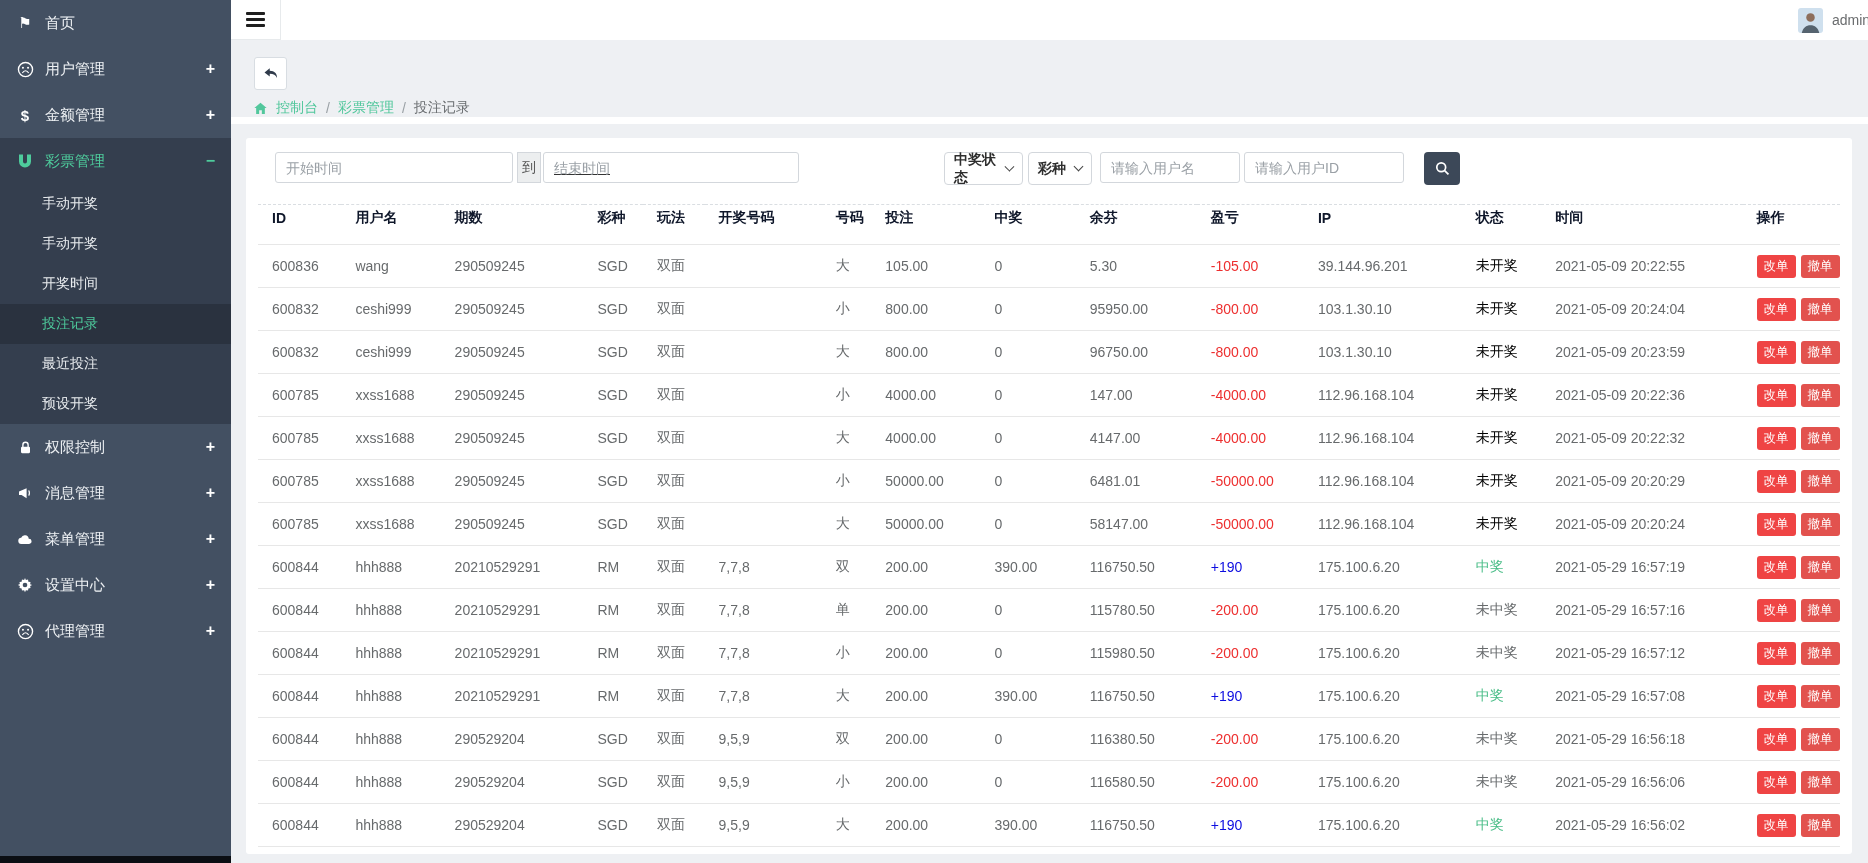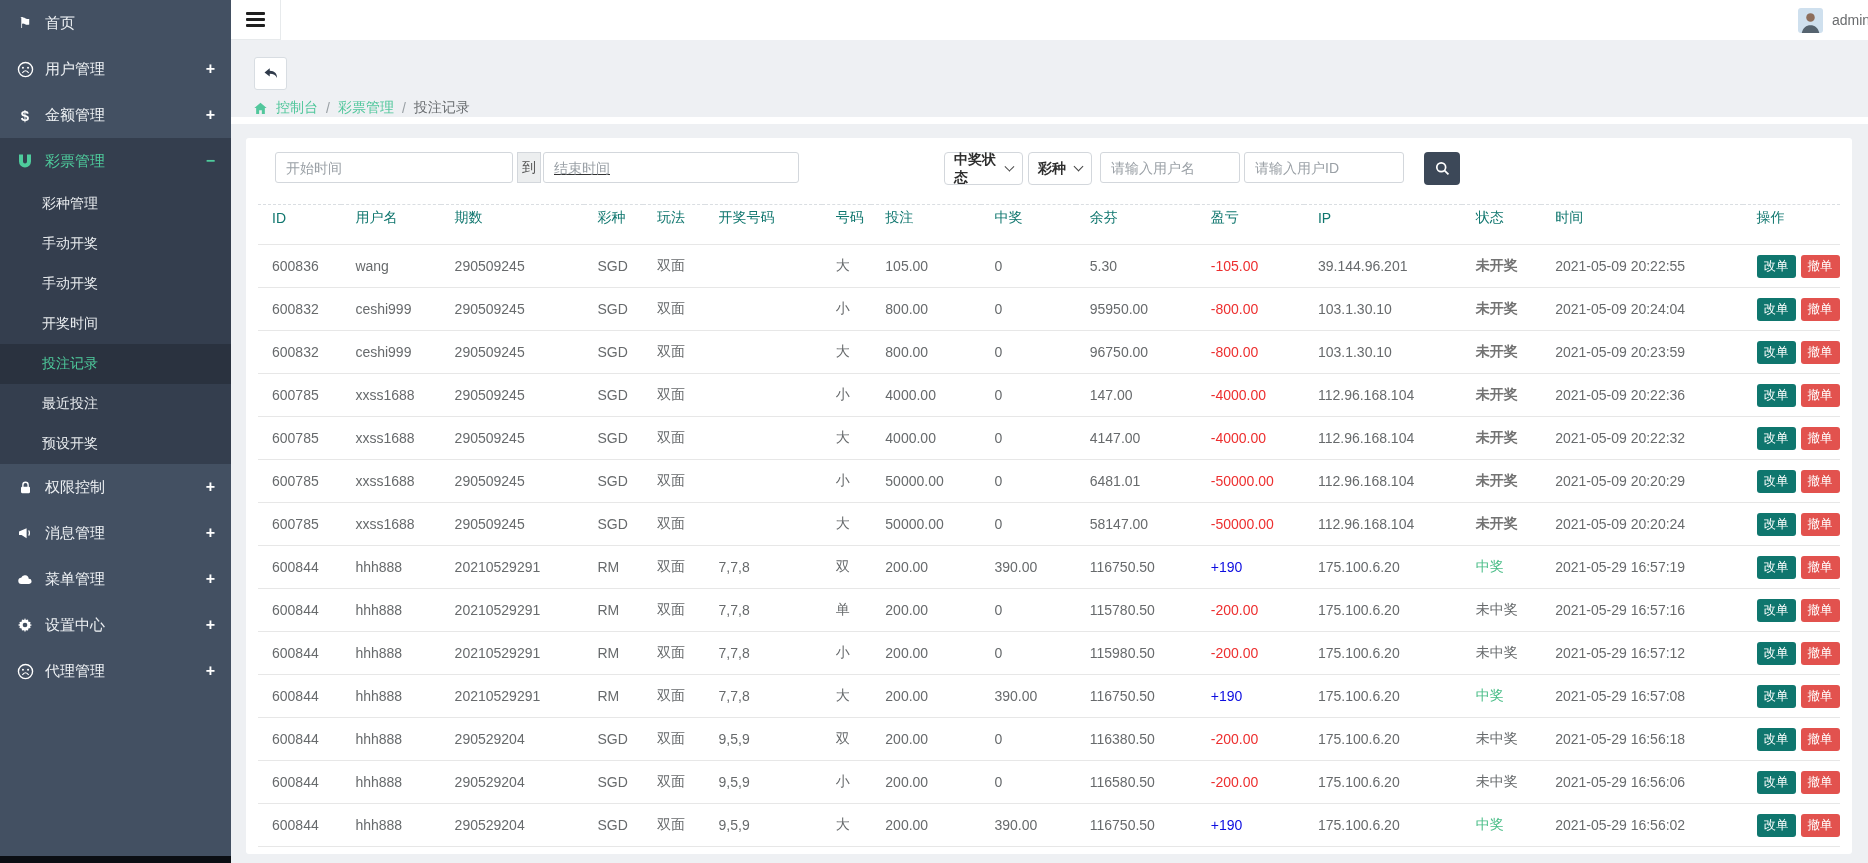--- a/index.html
+++ b/index.html
@@ -66,31 +66,31 @@
   .chev { width:7px; height:7px; border-right:1.6px solid #444; border-bottom:1.6px solid #444;
     transform:rotate(45deg); margin-top:-4px; }
   .w-user { width:140px; margin-right:4px; }
   .w-uid { width:160px; margin-right:20px; }
   .search-btn { width:36px; height:33px; background:#3c4858; border:none; border-radius:4px;
     display:flex; align-items:center; justify-content:center; cursor:pointer; }
 
   
   .table-wrap { margin-top:19px; }
   table { width:100%; border-collapse:collapse; table-layout:fixed; border-top:1px dashed #dadee2; }
-  th { text-align:left; font-size:14px; color:#0f766e; font-weight:normal; height:40px;
+  th { text-align:left; font-size:14px; color:#0f172a; font-weight:bold; height:40px;
     padding:0 0 14px 14px; border-bottom:1px solid #e7e7e7; white-space:nowrap; }
   td { font-size:14px; color:#676a6c; height:43px; padding:0 0 0 14px;
     border-bottom:1px solid #e7e7e7; white-space:nowrap; overflow:hidden; }
   .neg { color:#ed2f2f; }
   .pos { color:#0d0de0; }
-  .st-open { color:#737373;font-weight:bold; }
+  .st-open { color:#000000; }
   .st-win { color:#49bd87; }
   .btn { display:inline-block; padding:3px 7px; border-radius:3px; color:#fff; font-size:12.5px;
     border:none; cursor:pointer; margin-right:5px; }
-  .btn-edit { background:#0f766e; }
+  .btn-edit { background:#ef4444; }
   .btn-cancel { background:#e2524e; }
 </style>
 </head>
 <body>
 
 <div class="app">
 
   <aside class="sidebar">
     <nav id="side-nav">
         <div class="side-item">
@@ -118,21 +118,20 @@
         <div class="side-group">
           <div class="side-item parent">
             <span class="icon">
               <svg viewBox="0 0 16 16" width="16" height="16">
                 <path d="M2 1.5v7a6 6 0 0 0 12 0v-7h-4v7a2 2 0 0 1-4 0v-7z" fill="#4ecb9c"></path>
               </svg>
             </span>
             <span class="lbl">彩票管理</span>
             <span class="exp">−</span>
           </div>
-          <div class="sub-item">彩种管理</div>
           <div class="sub-item">手动开奖</div>
           <div class="sub-item">手动开奖</div>
           <div class="sub-item">开奖时间</div>
           <div class="sub-item active">投注记录</div>
           <div class="sub-item">最近投注</div>
           <div class="sub-item">预设开奖</div>
         </div>
         <div class="side-item">
           <span class="icon">
             <svg viewBox="0 0 20 20" width="15" height="15">

